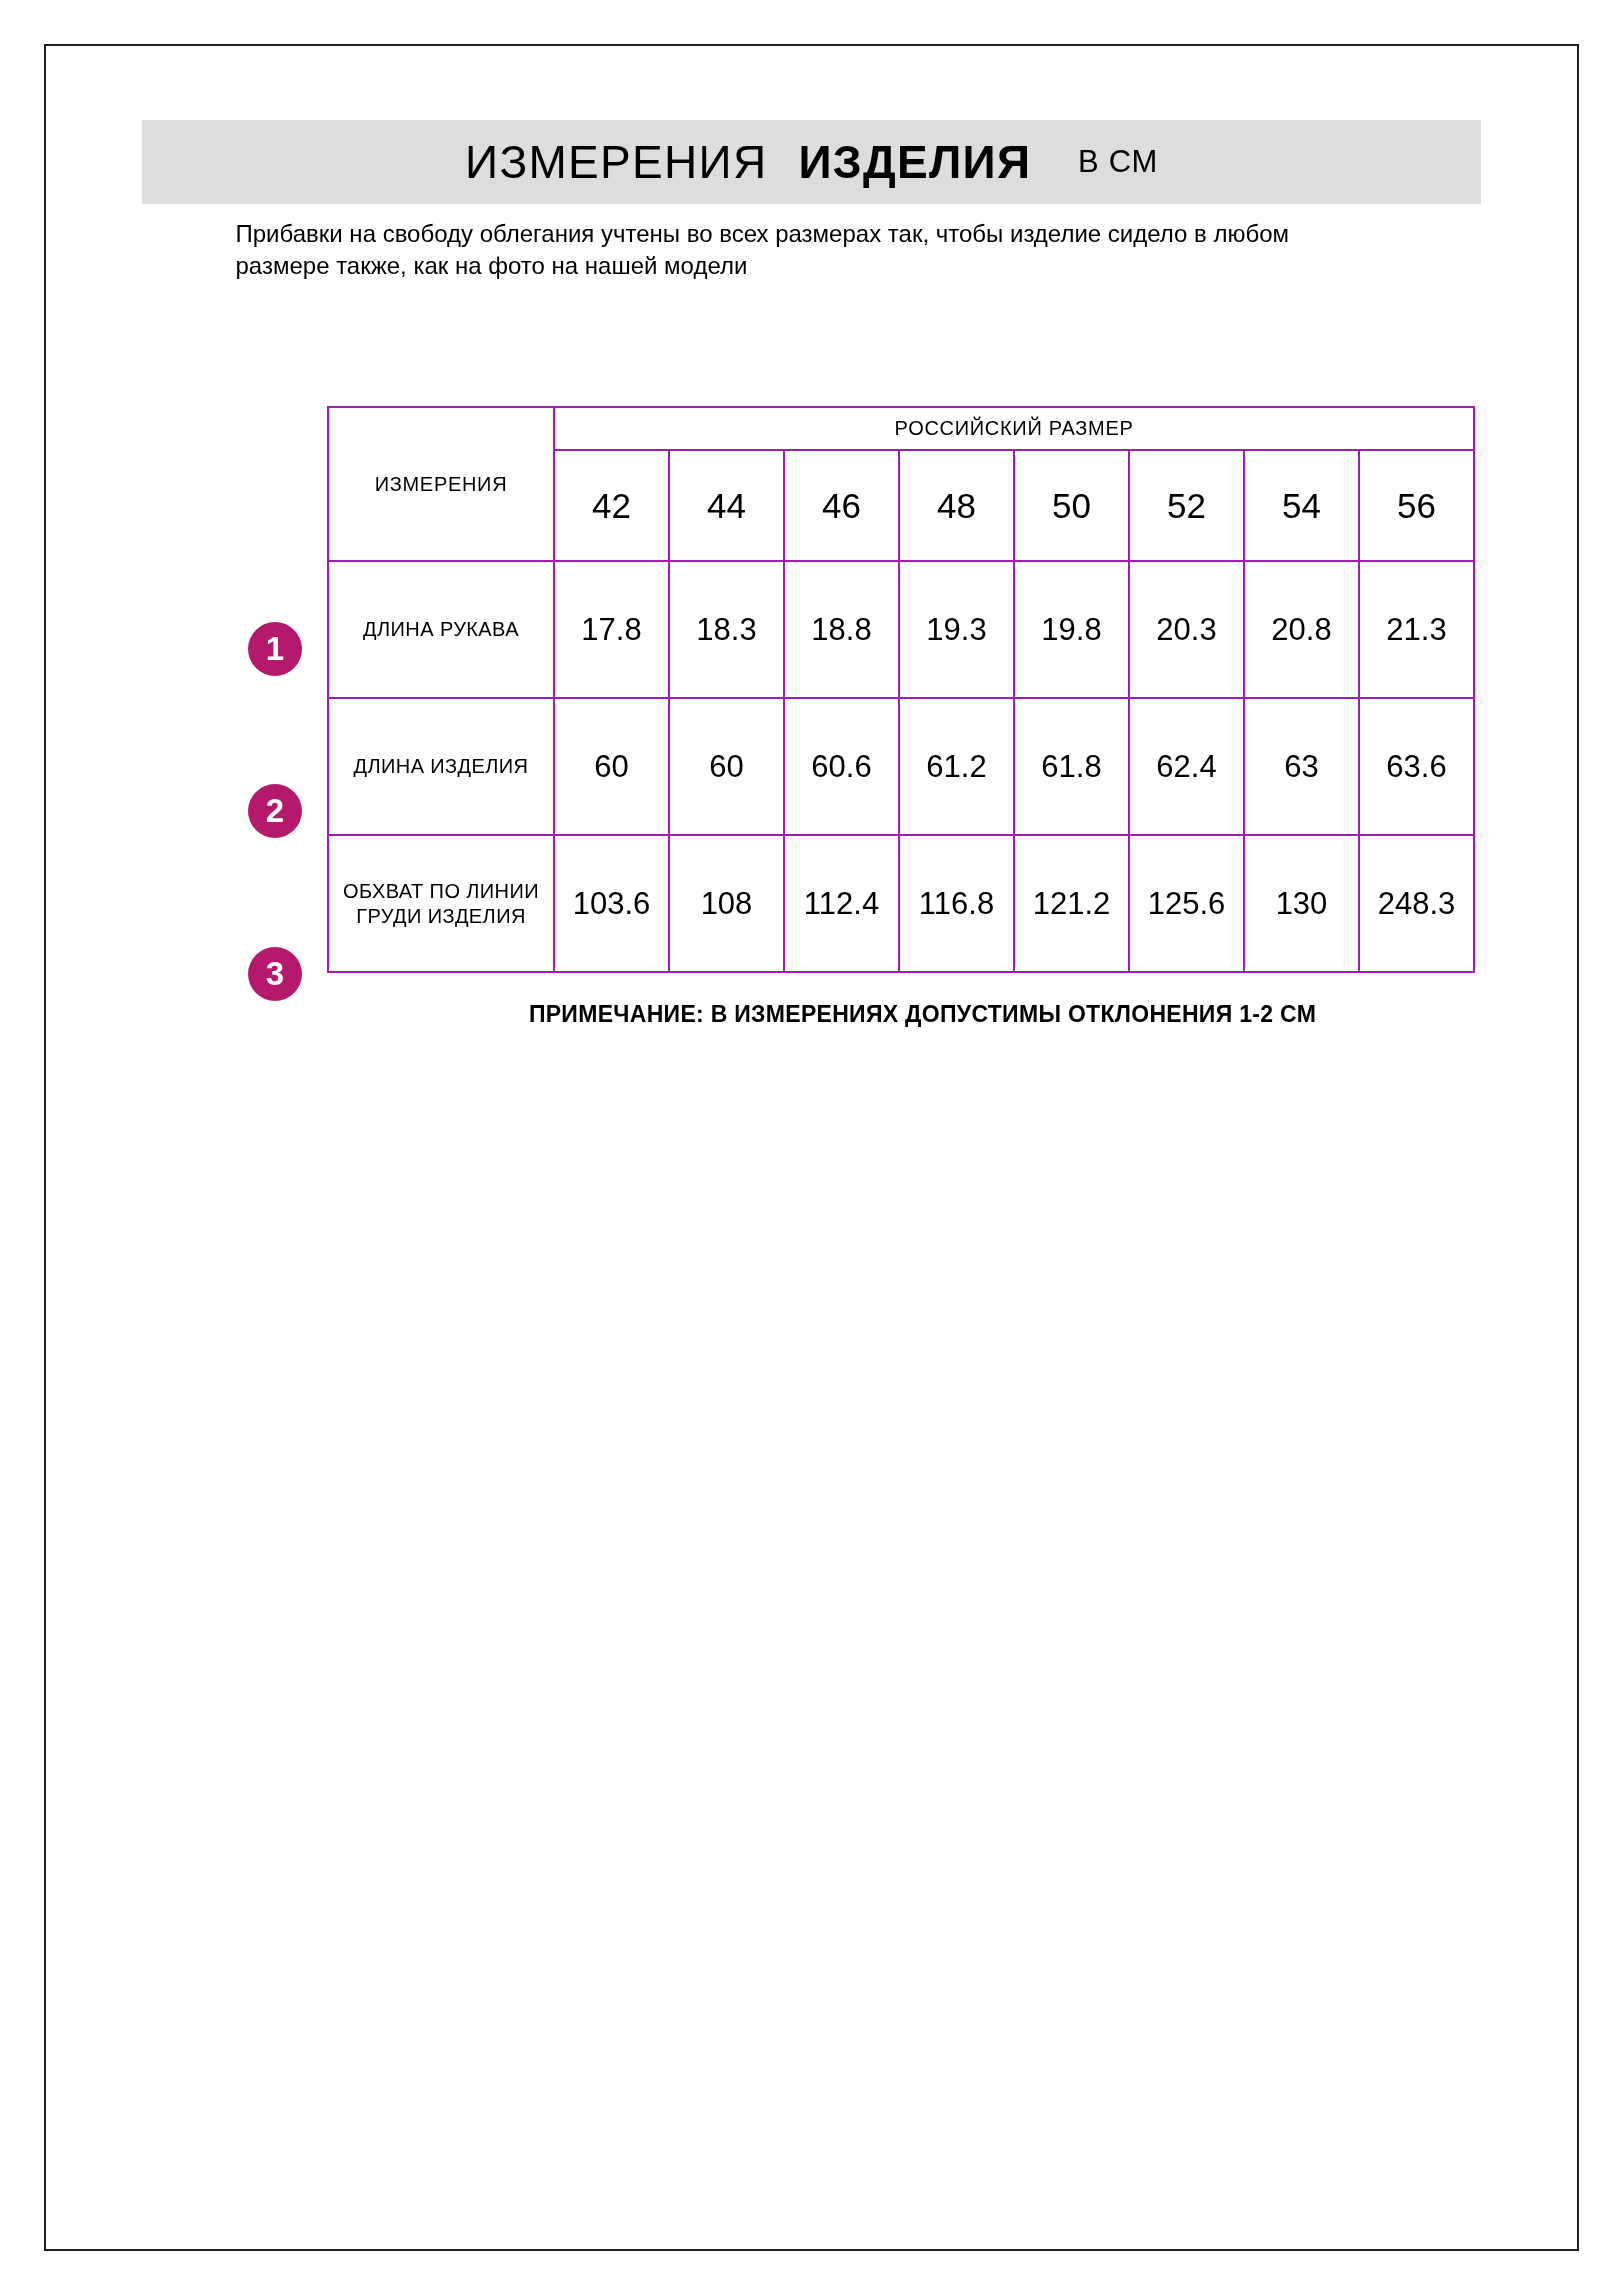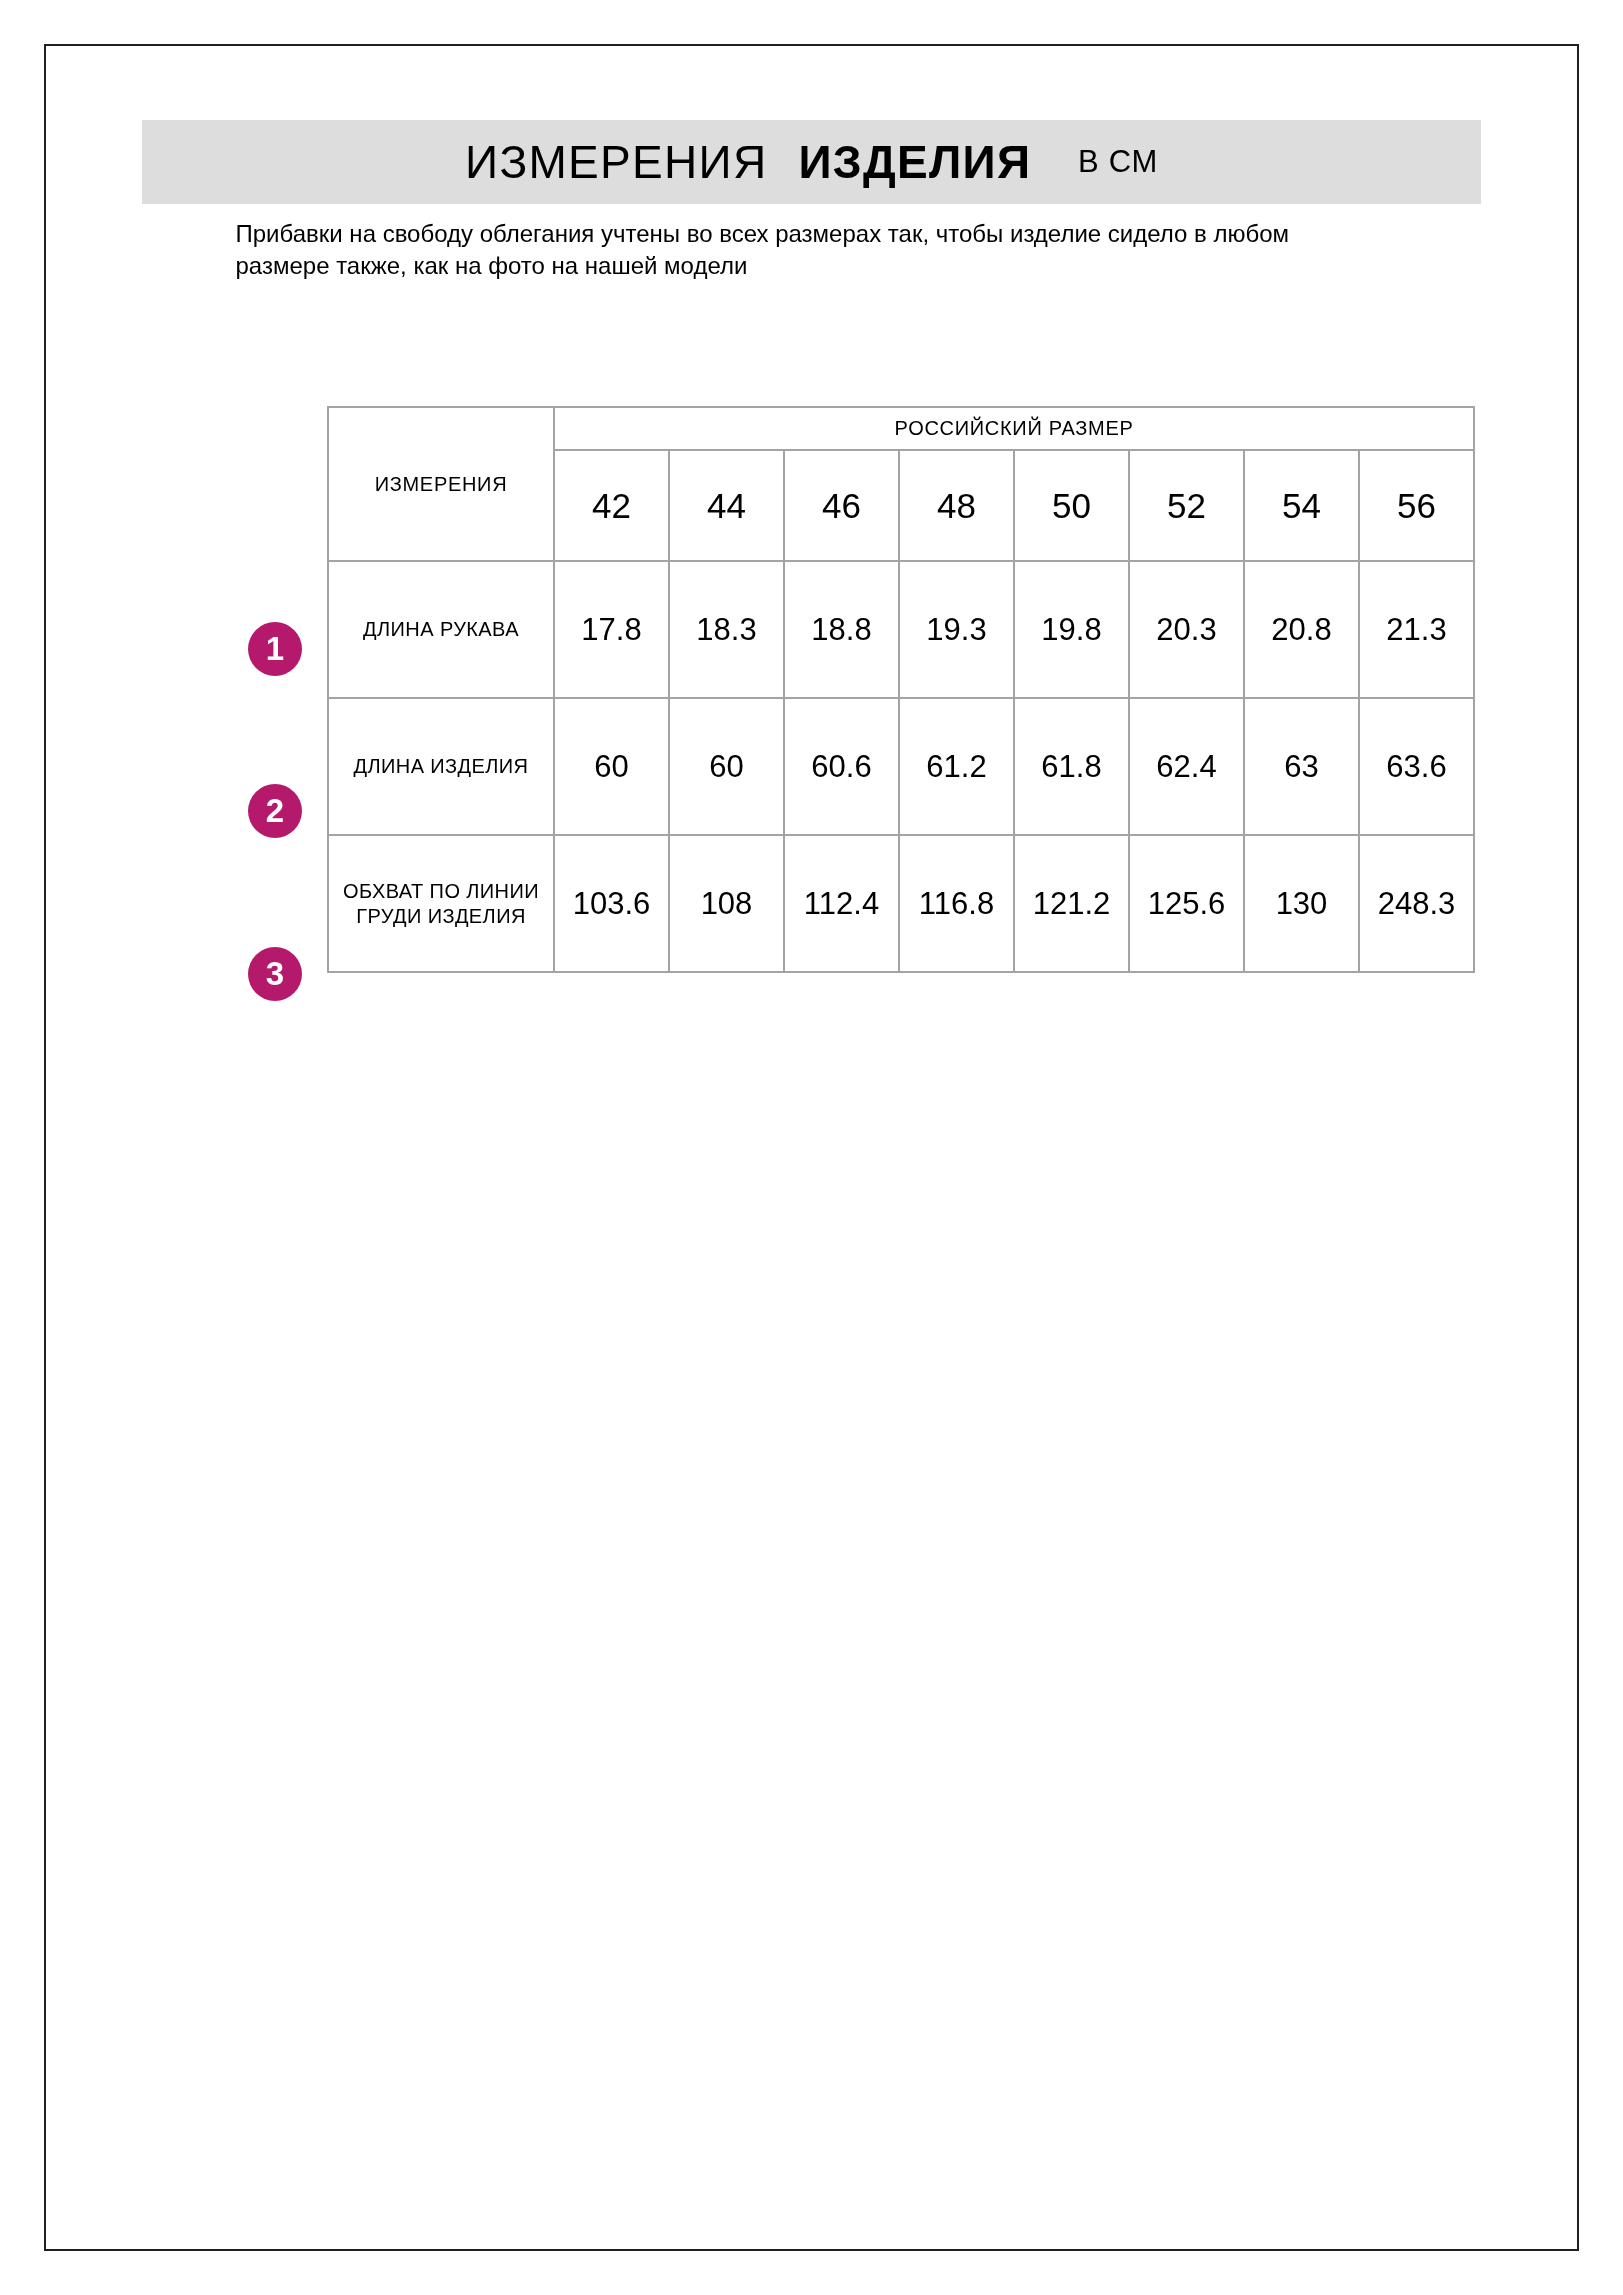--- a/index.html
+++ b/index.html
@@ -88,21 +88,21 @@
     margin-top: 124px;
     padding-left: 222px;
   }
   table.size-table {
     border-collapse: collapse;
     width: 1142px;
     table-layout: fixed;
   }
   table.size-table td,
   table.size-table th {
-    border: 2px solid #a3a3a3;
+    border: 2px solid #a21caf;
     text-align: center;
     vertical-align: middle;
     font-weight: 400;
     padding: 0;
   }
   .col-label { width: 226px; }
   .col-size { width: 115px; }
 
   .ru-header-cell {
     height: 41px;
@@ -238,17 +238,18 @@
             <td class="data-cell">112.4</td>
             <td class="data-cell">116.8</td>
             <td class="data-cell">121.2</td>
             <td class="data-cell">125.6</td>
             <td class="data-cell">130</td>
             <td class="data-cell">248.3</td>
           </tr>
         </tbody>
       </table>
 
+      <div class="footer-note">ПРИМЕЧАНИЕ: В ИЗМЕРЕНИЯХ ДОПУСТИМЫ ОТКЛОНЕНИЯ 1-2 СМ</div>
     </div>
 
   </div>
 </div>
 
 
 </body></html>

